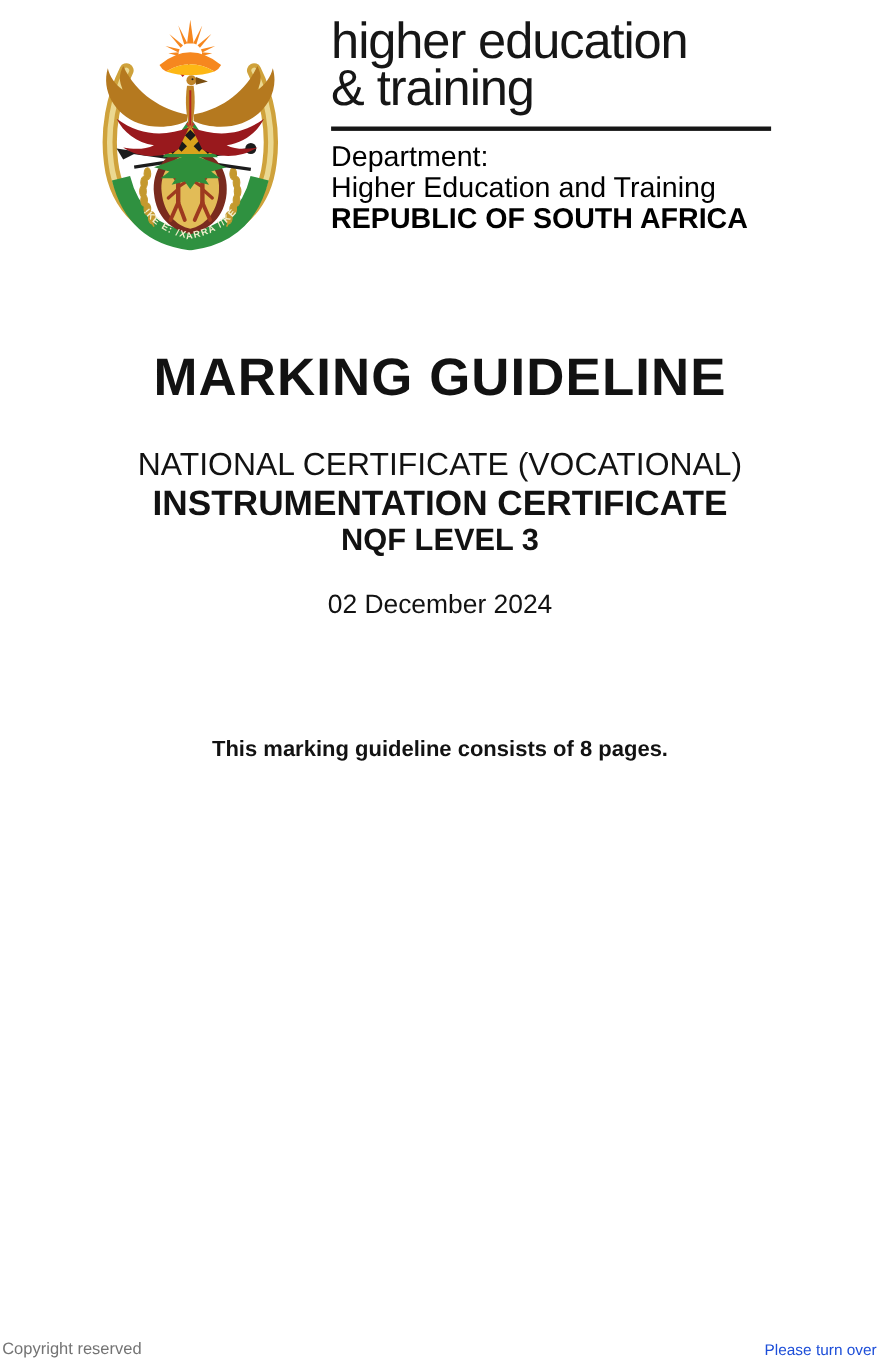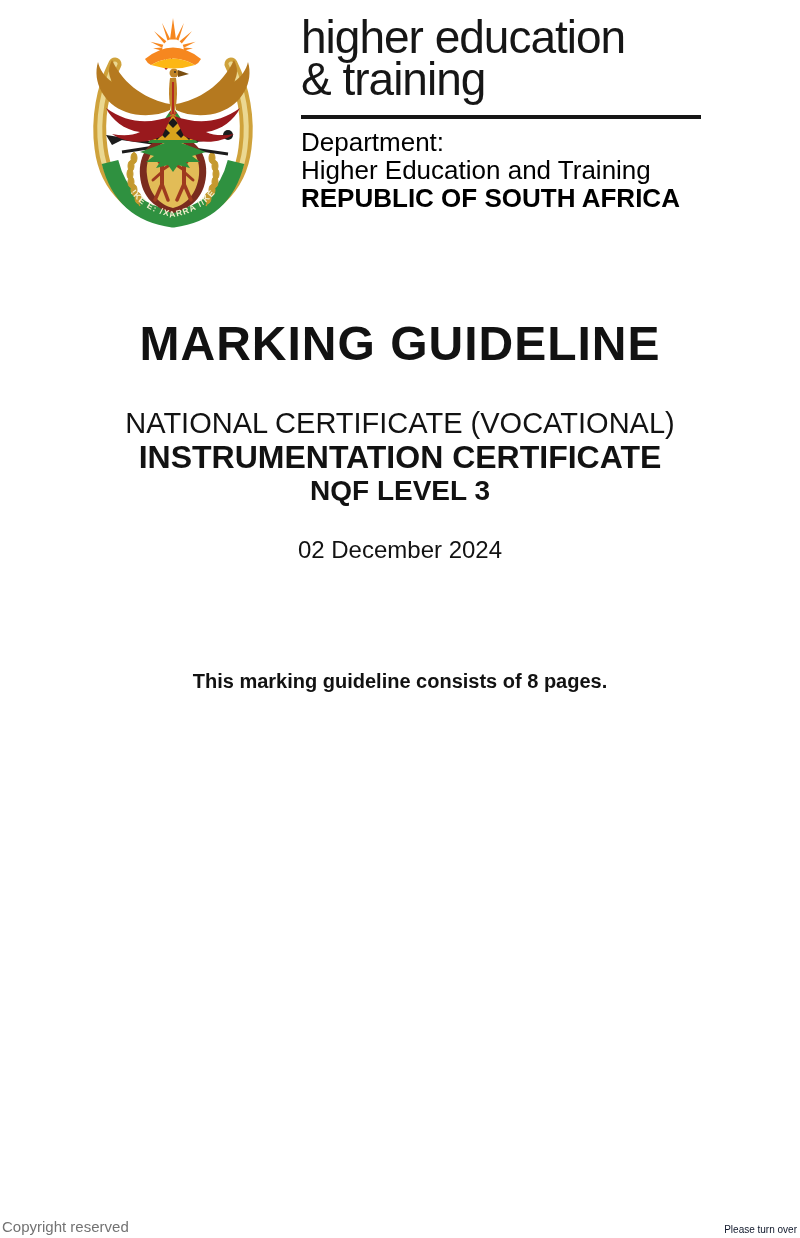--- a/index.html
+++ b/index.html
@@ -14,21 +14,21 @@
   .wm-small { font-size:26px; line-height:28px; color:#000000; }
   .wm-country { font-weight:700; letter-spacing:0px; }
   .center-line { position:absolute; left:0; width:800px; text-align:center; color:#121212; white-space:nowrap; }
   .doc-title { top:316px; font-size:48px; font-weight:700; letter-spacing:1px; }
   .doc-qualification { top:388px; font-size:29px; font-weight:400;margin-top:19px; }
   .doc-subject { top:439px; font-size:32px; font-weight:700; }
   .doc-level { top:475px; font-size:28px; font-weight:700; }
   .doc-date { top:536px; font-size:24px; font-weight:400; }
   .doc-pages { top:670px; font-size:20px; font-weight:700; }
   .footer-left { position:absolute; left:2px; bottom:3px; font-size:15px; color:#737373; }
-  .footer-right { position:absolute; right:3px; bottom:3px; font-size:10px; color:#0f172a; }
+  .footer-right { position:absolute; right:3px; bottom:3px; font-size:14px; color:#1d4ed8; }
 </style>
 </head>
 <body>
 
 <div class="page">
 
   <svg class="emblem" viewBox="0 0 182 214" xmlns="http://www.w3.org/2000/svg" xmlns:xlink="http://www.w3.org/1999/xlink">
 
     <path d="M 33 50 C 21 74, 15 104, 19 134 C 24 176, 54 200, 91 205 C 128 200, 158 176, 163 134 C 167 104, 161 74, 149 50" fill="none" stroke="#cfa23b" stroke-width="13" stroke-linecap="round"></path>
     <path d="M 33 50 C 21 74, 15 104, 19 134 C 24 176, 54 200, 91 205 C 128 200, 158 176, 163 134 C 167 104, 161 74, 149 50" fill="none" stroke="#ebd891" stroke-width="5" stroke-linecap="round"></path>

